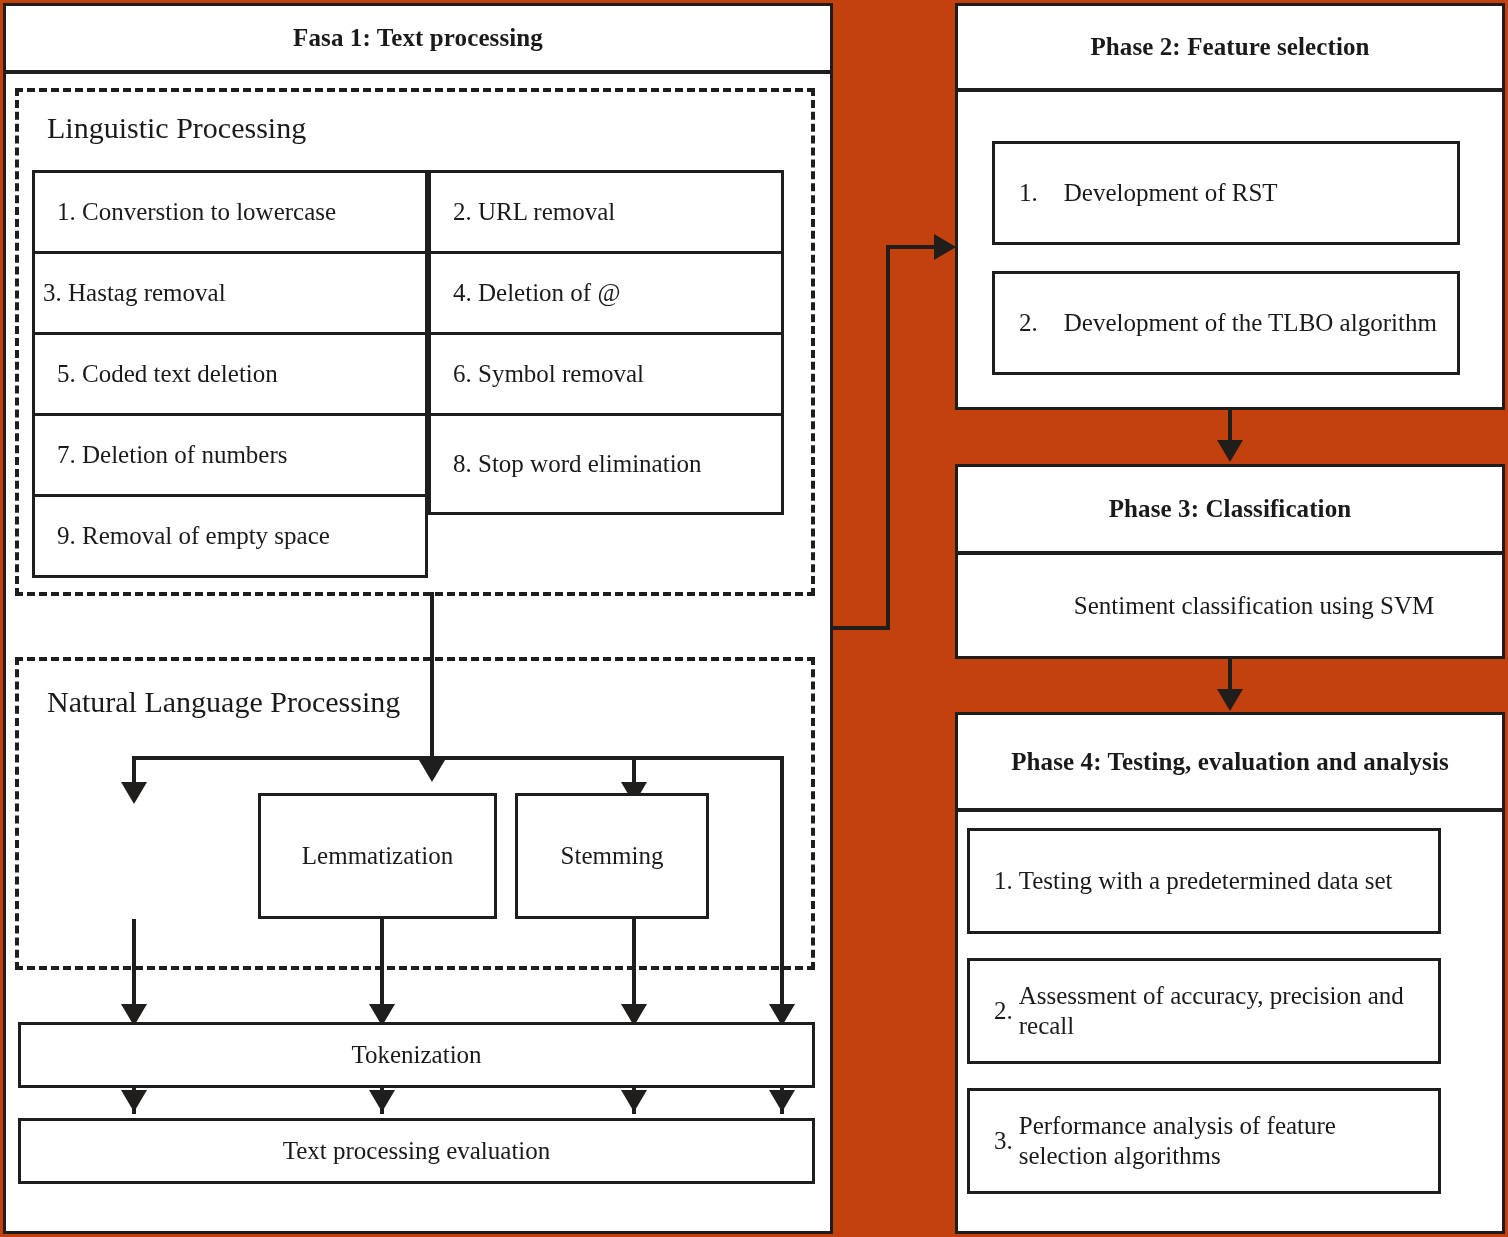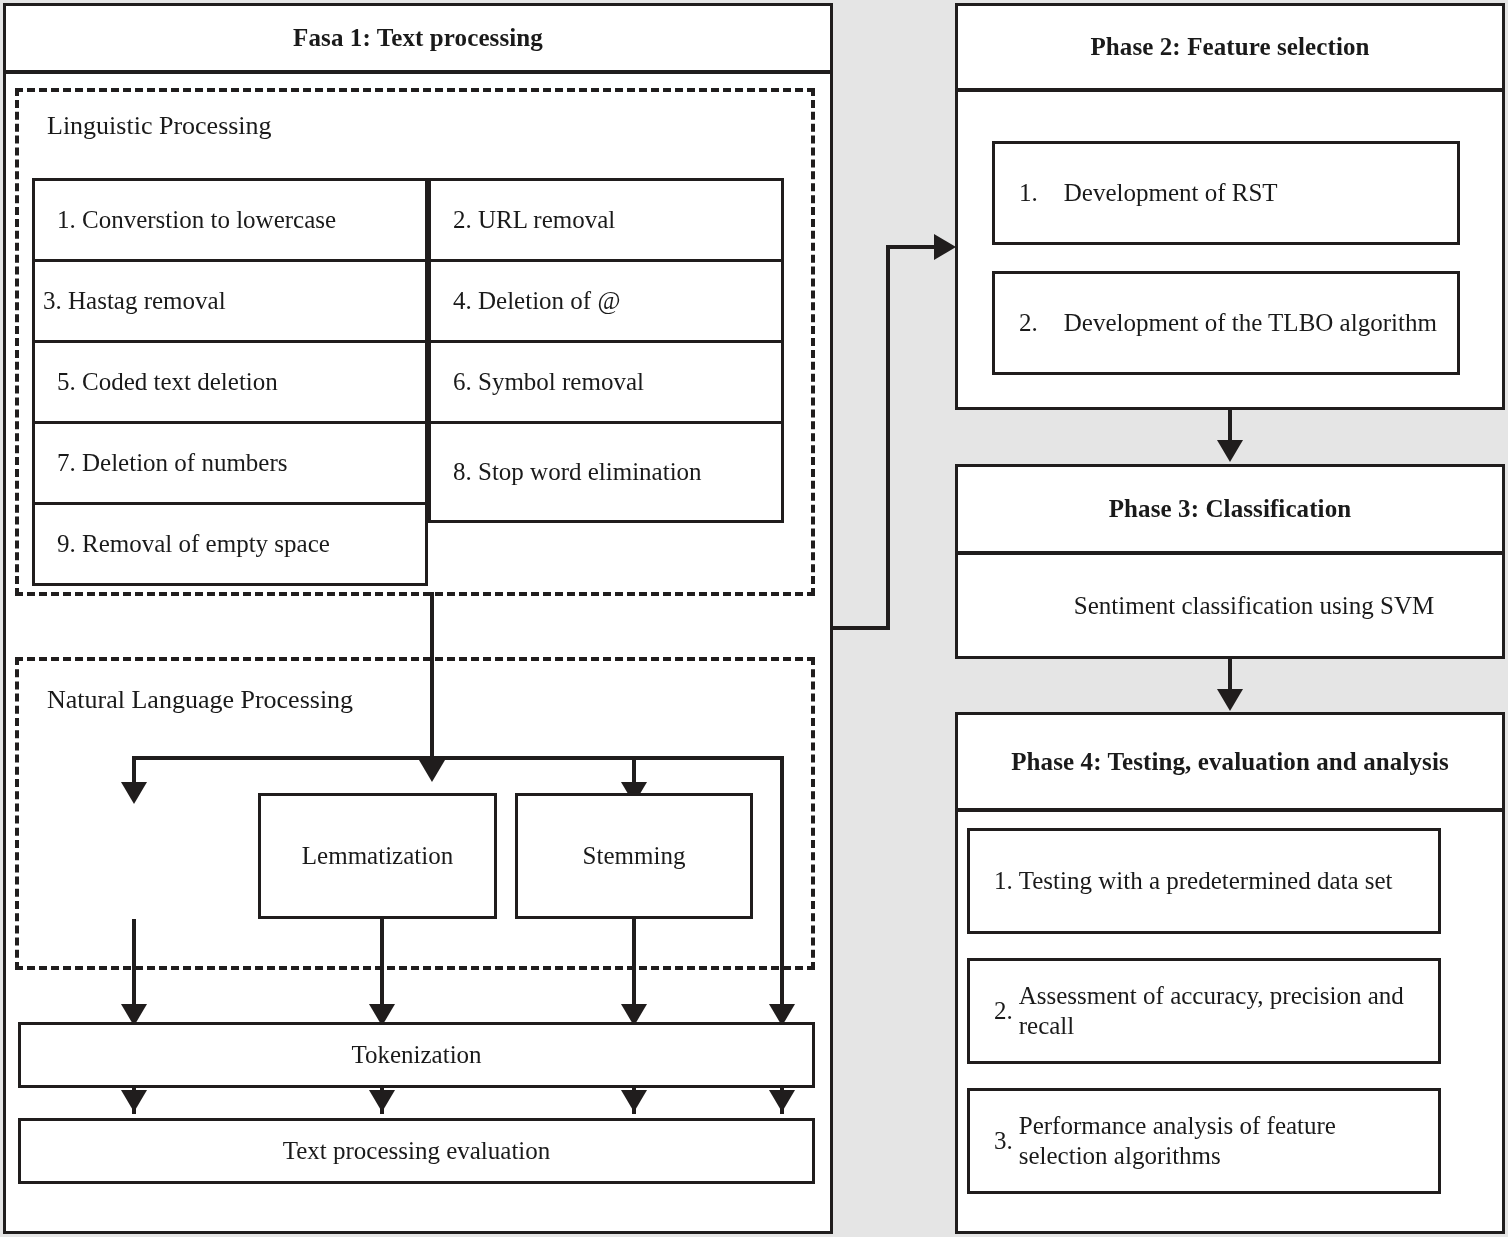--- a/index.html
+++ b/index.html
@@ -8,21 +8,21 @@
     background: #ffffff;
   }
   body {
     font-family: "Liberation Serif", "DejaVu Serif", serif;
     color: #1a1a1a;
   }
   #canvas {
     position: relative;
     width: 1508px;
     height: 1237px;
-    background: #e5e5e5;
+    background: #c2410c;
     overflow: hidden;
   }
   .abs { position: absolute; box-sizing: border-box; }
 
   
   .solid-box {
     border: 3px solid #201d1d;
     background: #ffffff;
   }
   .thin-box {
@@ -45,32 +45,31 @@
   .sep {
     background: #201d1d;
   }
   .cell {
     display: flex;
     align-items: center;
     font-size: 25px;
     padding-left: 22px;
     padding-right: 8px;
     line-height: 1.15;
-    margin-top: 8px;
   }
   .cell-center {
     display: flex;
     align-items: center;
     justify-content: center;
     text-align: center;
     font-size: 25px;
     line-height: 1.2;
   }
   .section-label {
-    font-size: 26px;
+    font-size: 30px;
     line-height: 1;
   }
   .numcell {
     display: flex;
     align-items: center;
     font-size: 25px;
     line-height: 1.2;
     padding-left: 24px;
     padding-right: 10px;
   }
@@ -134,21 +133,21 @@
   <div class="abs vline" style="left:132px; top:756px; width:4px; height:28px;"></div>
   <div class="abs arrow-down" style="left:121px; top:782px;"></div>
 
   <div class="abs vline" style="left:632px; top:756px; width:4px; height:28px;"></div>
   <div class="abs arrow-down" style="left:621px; top:782px;"></div>
 
   <div class="abs vline" style="left:780px; top:756px; width:4px; height:254px;"></div>
   <div class="abs arrow-down" style="left:769px; top:1004px;"></div>
 
   <div class="abs solid-box cell-center" style="left:258px; top:793px; width:239px; height:126px;">Lemmatization</div>
-  <div class="abs solid-box cell-center" style="left:515px; top:793px; width:238px; height:126px;">Stemming</div>
+  <div class="abs solid-box cell-center" style="left:515px; top:793px; width:194px; height:126px;">Stemming</div>
 
   <div class="abs vline" style="left:132px; top:919px; width:4px; height:91px;"></div>
   <div class="abs arrow-down" style="left:121px; top:1004px;"></div>
 
   <div class="abs vline" style="left:380px; top:919px; width:4px; height:91px;"></div>
   <div class="abs arrow-down" style="left:369px; top:1004px;"></div>
 
   <div class="abs vline" style="left:632px; top:919px; width:4px; height:91px;"></div>
   <div class="abs arrow-down" style="left:621px; top:1004px;"></div>
 

